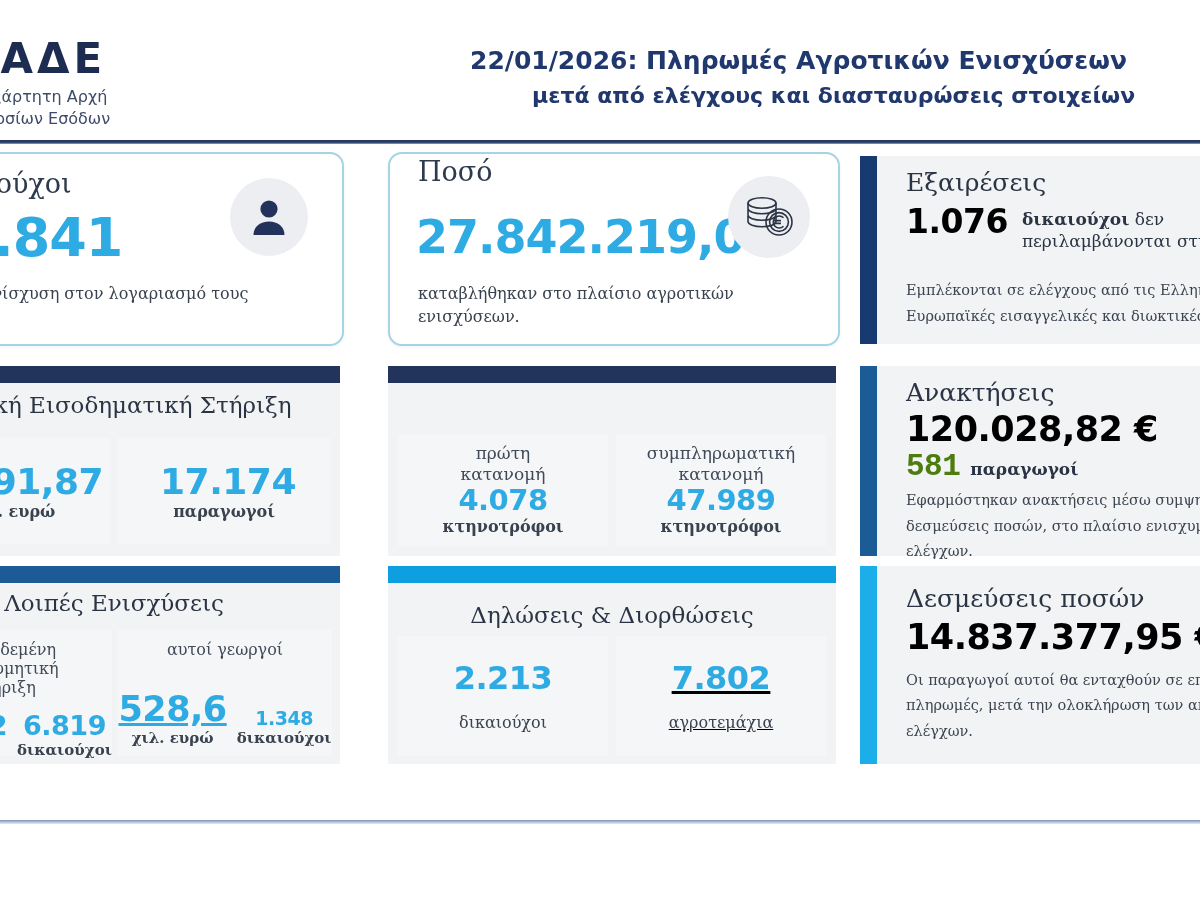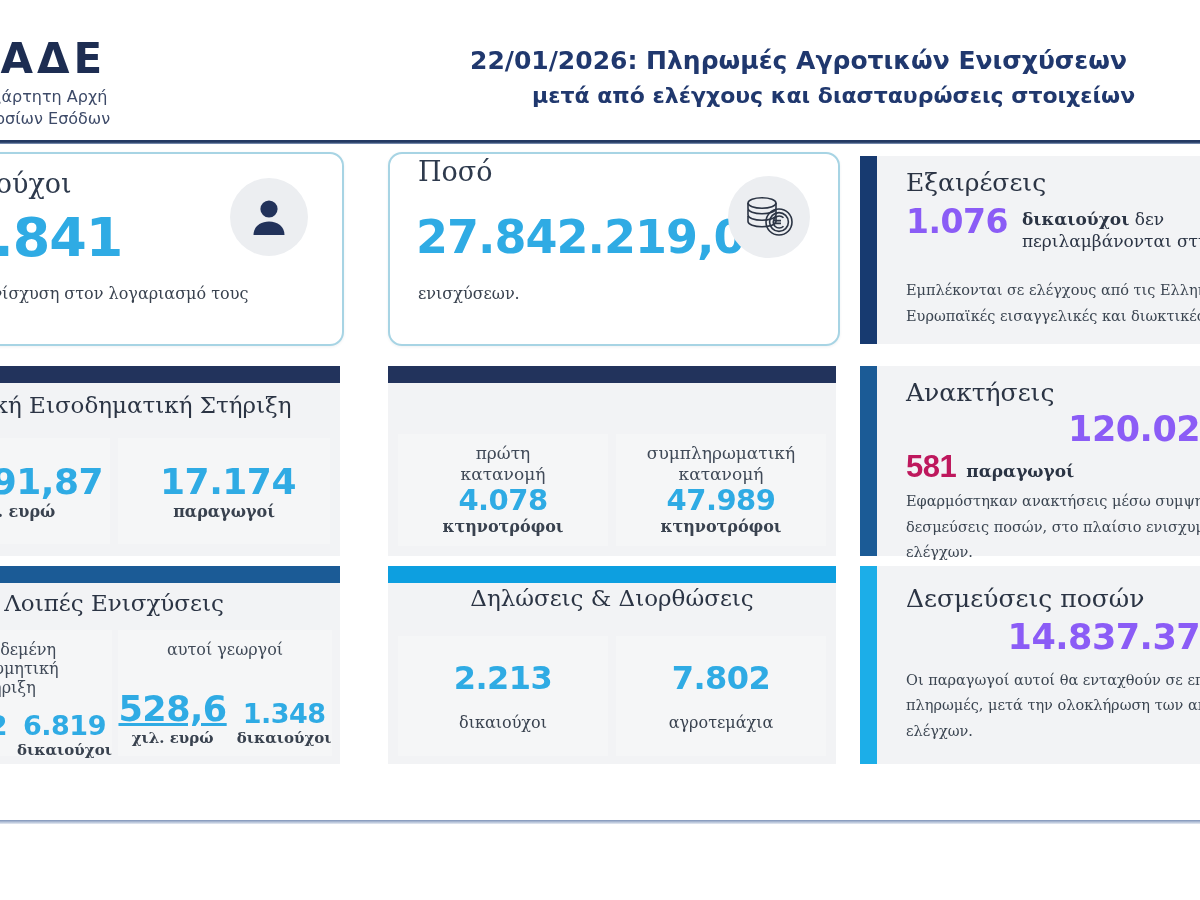--- a/index.html
+++ b/index.html
@@ -87,25 +87,25 @@
   
   .rblock{position:absolute;background:#f2f3f5;}
   .rbar{position:absolute;left:0;top:0;width:17px;height:100%;}
   .rbody{position:absolute;left:46px;top:0;right:0;}
   .rtitle{
     font-family:"DejaVu Serif","Liberation Serif",serif;
     font-size:25px;color:#2b3444;line-height:1.2;
   }
   .rnum{
     font-family:"DejaVu Sans","Liberation Sans",sans-serif;
-    font-weight:bold;font-size:33px;color:#8b5cf6;letter-spacing:-.5px;text-align:right;
+    font-weight:bold;font-size:33px;color:#000000;letter-spacing:-.5px;
   }
   .rnum-sm{
-    font-family:Liberation Sans, sans-serif;
-    font-weight:bold;font-size:31px;color:#be185d;letter-spacing:-.5px;
+    font-family:Liberation Mono, monospace;
+    font-weight:bold;font-size:31px;color:#4d7c0f;letter-spacing:-.5px;
   }
   .rinline{
     font-family:"DejaVu Serif","Liberation Serif",serif;
     font-size:17px;color:#2b3444;line-height:1.3;
   }
   .rdesc{
     font-family:"DejaVu Serif","Liberation Serif",serif;
     font-size:14.5px;color:#3b4551;line-height:1.75;white-space:nowrap;
   }
 
@@ -153,20 +153,21 @@
         <circle cx="22" cy="14" r="8.6" fill="#22325a"></circle>
         <path d="M6.5 40c0-8.4 7-13.4 15.5-13.4S37.5 31.6 37.5 40z" fill="#22325a"></path>
       </svg>
     </div>
   </div>
 
   <div class="hero" style="left:388px;top:152px;width:448px;height:190px;">
     <div class="hero-title" style="left:28px;top:2px;">Ποσό</div>
     <div class="hero-num" style="left:26px;top:56px;font-size:46px;">27.842.219,04</div>
     <div class="hero-cap" style="left:28px;top:128px;width:350px;">
+      <div>καταβλήθηκαν στο πλαίσιο αγροτικών</div>
       <div>ενισχύσεων.</div>
     </div>
     <div class="hero-icon" style="left:338px;top:22px;width:82px;height:82px;">
       <svg width="56" height="50" viewBox="0 0 56 50" aria-hidden="true">
         <g fill="none" stroke="#2b3444" stroke-width="1.6">
           <ellipse cx="21" cy="11" rx="14" ry="5.2"></ellipse>
           <path d="M7 11v5.5c0 2.9 6.3 5.2 14 5.2s14-2.3 14-5.2V11"></path>
           <path d="M7 17.5V23c0 2.9 6.3 5.2 14 5.2s14-2.3 14-5.2v-5.5"></path>
           <path d="M7 24V29.5c0 2.9 6.3 5.2 14 5.2s14-2.3 14-5.2V24"></path>
           <circle cx="38" cy="30" r="13"></circle>
@@ -265,37 +266,37 @@
         </div>
       </div>
       <div class="cell" style="width:214px;justify-content:flex-start;padding-top:10px;">
         <div class="cell-lbl" style="font-size:16px;">αυτοί γεωργοί</div>
         <div style="display:flex;gap:10px;margin-top:30px;align-items:flex-end;">
           <div style="text-align:center;">
             <div class="cell-num" style="font-size:35px;text-decoration:underline;">528,6</div>
             <div class="cell-unit" style="font-size:15px;">χιλ. ευρώ</div>
           </div>
           <div style="text-align:center;">
-            <div class="cell-num" style="font-size:27px;">1.348</div>
+            <div class="cell-num" style="font-size:19px;">1.348</div>
             <div class="cell-unit" style="font-size:15px;">δικαιούχοι</div>
           </div>
         </div>
       </div>
     </div>
   </div>
 
   <div class="panel" style="left:388px;top:566px;width:448px;height:198px;">
     <div class="panel-bar" style="background:#0d9fe0;"></div>
-    <div class="panel-head" style="top:19px;">Δηλώσεις &amp; Διορθώσεις</div>
+    <div class="panel-head" style="top:36px;">Δηλώσεις &amp; Διορθώσεις</div>
     <div class="cellrow" style="left:10px;top:70px;width:428px;height:120px;">
       <div class="cell" style="width:210px;">
         <div class="cell-num" style="font-size:32px;">2.213</div>
         <div class="cell-unit" style="font-weight:normal;margin-top:16px;">δικαιούχοι</div>
       </div>
-      <div class="cell" style="width:210px;">
+      <div class="cell" style="width:210px;text-decoration:underline;">
         <div class="cell-num" style="font-size:32px;">7.802</div>
         <div class="cell-unit" style="font-weight:normal;margin-top:16px;">αγροτεμάχια</div>
       </div>
     </div>
   </div>
 
   <div class="rblock" style="left:860px;top:566px;width:460px;height:198px;">
     <div class="rbar" style="background:#1caee8;"></div>
     <div class="rbody">
       <div class="rtitle" style="padding-top:18px;">Δεσμεύσεις ποσών</div>

